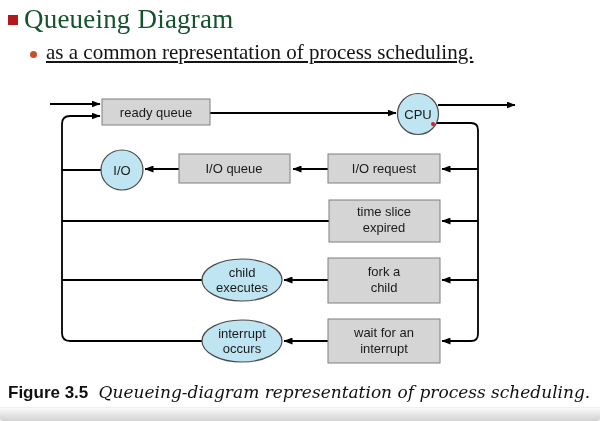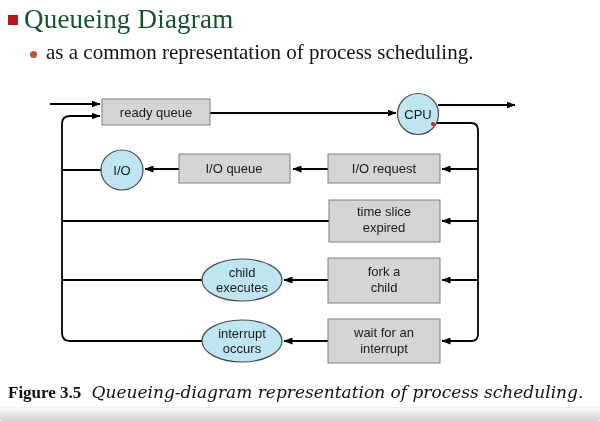--- a/index.html
+++ b/index.html
@@ -18,33 +18,34 @@
     white-space:nowrap;letter-spacing:.2px;
   }
   .subtitle-row{position:absolute;left:30px;top:40px;width:560px;}
   .subtitle-bullet{
     position:absolute;left:0;top:11px;width:7px;height:7px;border-radius:50%;
     background:#c9502c;display:inline-block;
   }
   .subtitle-text{
     position:absolute;left:16px;top:0;font-size:21px;color:#141414;
     white-space:nowrap;
+    text-decoration:underline;
   }
   
   svg.diagram{position:absolute;left:0;top:0;}
   svg text{
     font-family:"Liberation Sans", sans-serif;
     font-size:13px;fill:#1a1a1a;
   }
   
   .caption{
     position:absolute;left:8px;top:382px;width:588px;font-size:17px;color:#101010;
     white-space:nowrap;
   }
-  .caption .fig-label{font-weight:bold;font-family:Liberation Serif, serif;}
+  .caption .fig-label{font-weight:bold;font-family:Liberation Sans, sans-serif;}
   .caption .fig-text{font-style:italic;font-family:"DejaVu Serif", serif;margin-left:6px;}
   
   .bottom-bar{
     position:absolute;left:0;bottom:0;width:600px;height:13px;
     background:linear-gradient(180deg,#fbfbfb 0%,#e3e3e3 55%,#d2d2d2 100%);
     border-top:1px solid #efefef;
     border-radius:0 0 3px 3px;
   }
 </style>
 </head>

